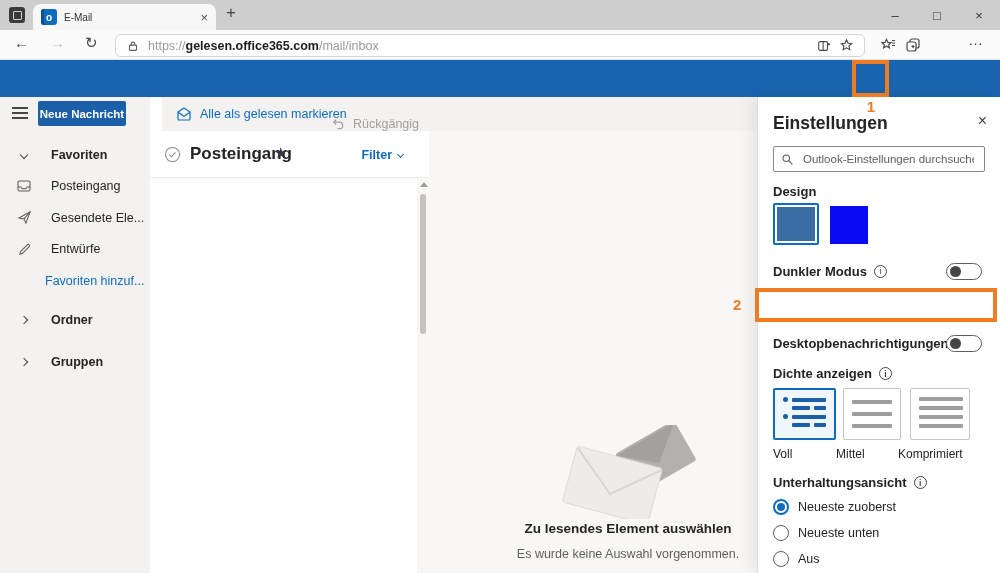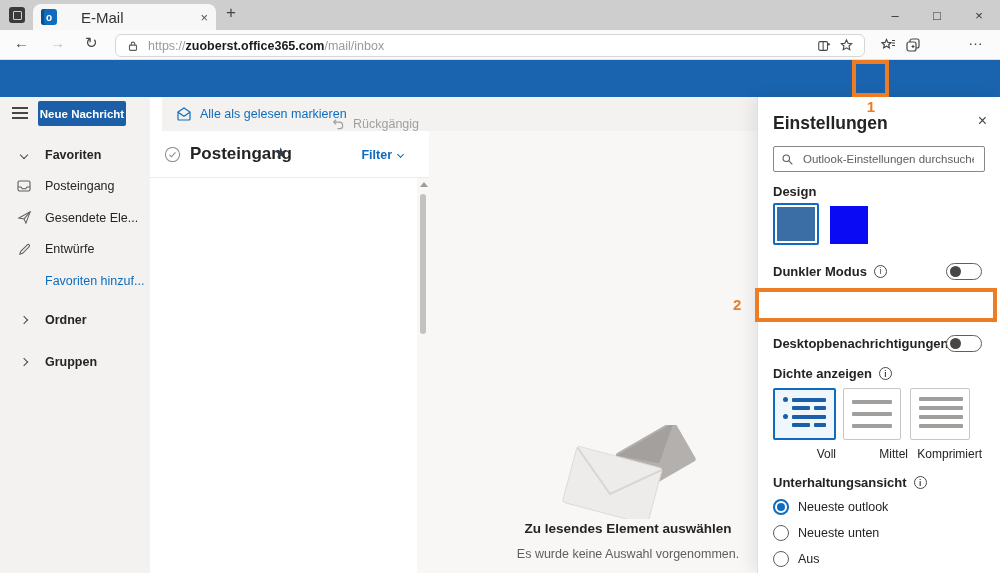--- a/index.html
+++ b/index.html
@@ -8,21 +8,21 @@
   .screen *{box-sizing:border-box;}
 
   
   .titlebar{position:absolute;left:0;top:0;width:1000px;height:30px;background:#cecece;}
   .ws-icon{position:absolute;left:9px;top:7px;width:16px;height:16px;background:#3a3a3a;border-radius:3px;}
   .ws-icon::after{content:"";position:absolute;left:4px;top:4px;width:7px;height:7px;border:1.4px solid #cfcfcf;border-radius:1px;}
   .tab{position:absolute;left:33px;top:4px;width:183px;height:26px;background:#f7f7f7;border-radius:8px 8px 0 0;
     display:flex;align-items:center;padding:0 8px;gap:7px;}
   .favicon{width:16px;height:16px;background:#0f6cbd;border-radius:3px;color:#fff;font-size:10px;font-weight:bold;
     display:flex;align-items:center;justify-content:center;box-shadow:inset 3px 0 0 #0a4f8f;}
-  .tab-title{font-size:15px;color:#333;flex:1;margin-left:17px;}
+  .tab-title{font-size:10px;color:#333;flex:1;}
   .tab-close{font-size:13px;color:#555;cursor:default;}
   .newtab{position:absolute;left:226px;top:3px;font-size:17px;color:#444;}
   .wincontrols{position:absolute;right:0;top:0;height:30px;display:flex;align-items:center;}
   .wincontrols span{width:42px;text-align:center;font-size:13px;color:#333;}
 
   
   .addressbar{position:absolute;left:0;top:30px;width:1000px;height:30px;background:#fbfbfb;border-bottom:1px solid #e2e2e2;}
   .nav-ico{position:absolute;top:4px;font-size:15px;color:#474747;}
   .nav-ico.dis{color:#bdbdbd;}
   .url-pill{position:absolute;left:115px;top:4px;width:750px;height:23px;background:#fff;border:1px solid #d6d6d6;
@@ -53,21 +53,21 @@
   .avatar{position:absolute;left:963px;top:67px;width:23px;height:23px;border:1.6px solid #fff;border-radius:50%;}
 
   
   .sidebar{position:absolute;left:0;top:97px;width:150px;height:476px;background:#f3f2f1;}
   .hamburger{position:absolute;left:12px;top:10px;width:16px;height:12px;border-top:2px solid #484644;
     border-bottom:2px solid #484644;}
   .hamburger::after{content:"";position:absolute;left:0;top:3px;width:16px;height:2px;background:#484644;}
   .newmsg{position:absolute;left:38px;top:4px;width:88px;height:25px;background:#1a5fa8;border-radius:2px;color:#fff;
     font-size:11.5px;font-weight:bold;display:flex;align-items:center;justify-content:center;}
   .side-nav{position:absolute;left:0;top:42px;right:0;}
-  .sn-item{height:31.5px;display:flex;align-items:center;padding-left:16px;gap:13px;font-size:12.5px;color:#252423;}
+  .sn-item{height:31.5px;display:flex;align-items:center;padding-left:16px;gap:19px;font-size:12.5px;color:#252423;}
   .sn-item .ic{width:16px;display:flex;justify-content:center;color:#605e5c;}
   .sn-item.group{font-weight:bold;}
   .sn-item.link{color:#0f6cbd;padding-left:45px;}
   .sn-gap{height:8px;}
   .chev{display:inline-block;width:6px;height:6px;border-right:1.6px solid #484644;border-bottom:1.6px solid #484644;}
   .chev.down{transform:rotate(45deg);}
   .chev.right{transform:rotate(-45deg);}
 
   .toolbar{position:absolute;left:162px;top:97px;width:607px;height:34px;background:#f3f2f1;}
   .tb-item{position:absolute;top:0;height:34px;display:flex;align-items:center;gap:8px;font-size:12.5px;}
@@ -109,21 +109,21 @@
   .info{width:13px;height:13px;border:1px solid #484644;border-radius:50%;font-size:8.5px;color:#484644;
     display:inline-flex;align-items:center;justify-content:center;flex:none;}
   .toggle{position:absolute;right:3px;width:36px;height:17px;border:1px solid #605e5c;border-radius:9px;background:#fff;}
   .toggle .knob{position:absolute;left:3px;top:2px;width:11px;height:11px;border-radius:50%;background:#484644;}
   .tile{position:absolute;top:291px;height:52px;background:#fff;border:1px solid #c8c6c4;border-radius:2px;padding:7px 8px;}
   .tile.sel{border:2px solid #0f6cbd;background:#eff6fc;}
   .trow{display:flex;align-items:center;gap:4px;margin-bottom:4px;}
   .tdot{width:5px;height:5px;border-radius:50%;background:#1a5fa8;flex:none;}
   .tbar{height:4px;background:#1a5fa8;border-radius:1px;}
   .gbar{height:4px;background:#a19f9d;border-radius:1px;margin:5px auto 0;}
-  .tile-label{position:absolute;top:350px;text-align:right;font-size:12px;color:#252423;}
+  .tile-label{position:absolute;top:350px;text-align:left;font-size:12px;color:#252423;}
   .radio-row{position:absolute;left:15px;display:flex;align-items:center;gap:9px;height:18px;}
   .radio{width:16px;height:16px;border:1px solid #605e5c;border-radius:50%;position:relative;flex:none;}
   .radio.sel{border:2px solid #0f6cbd;}
   .radio.sel::after{content:"";position:absolute;left:2px;top:2px;width:8px;height:8px;border-radius:50%;background:#0f6cbd;}
   .radio-lbl{font-size:12.5px;color:#252423;}
 
   
   .ann-box{position:absolute;border:4px solid #ee7c23;z-index:40;}
   .ann-num{position:absolute;color:#ee7c23;font-size:15px;font-weight:bold;z-index:41;}
 
@@ -153,21 +153,21 @@
     <span class="nav-ico" style="left:14px">←</span>
     <span class="nav-ico dis" style="left:50px">→</span>
     <span class="nav-ico" style="left:85px">↻</span>
     <div class="url-pill">
       <span>
         <svg width="14" height="14" viewBox="0 0 16 16" fill="none" stroke="#605e5c" stroke-width="1.3">
           <rect x="4" y="7" width="8" height="6" rx="1"></rect>
             <path d="M6 7V5.5a2 2 0 0 1 4 0V7"></path>
         </svg>
       </span>
-      <span class="url-text"><span>https://</span><b>zuoberst.office365.com</b><span>/mail/inbox</span></span>
+      <span class="url-text"><span>https://</span><b>gelesen.office365.com</b><span>/mail/inbox</span></span>
       <span class="pill-ico">
         <svg width="14" height="14" viewBox="0 0 16 16" fill="none" stroke="#474747" stroke-width="1.2">
           <rect x="2" y="3" width="10" height="10" rx="1.5"></rect>
             <path d="M7 3v10M12 6h3M13.5 4.5v3"></path>
         </svg>
       </span>
       <span class="pill-ico">
         <svg width="15" height="15" viewBox="0 0 16 16" fill="none" stroke="#474747" stroke-width="1.2">
           <path d="M8 2l1.7 3.6 3.8.4-2.8 2.6.8 3.8L8 10.5 4.5 12.4l.8-3.8L2.5 6l3.8-.4z"></path>
         </svg>
@@ -438,21 +438,21 @@
     <div class="tile-label" style="left:15px;width:63px">Voll</div>
     <div class="tile-label" style="left:78px;width:72px">Mittel</div>
     <div class="tile-label" style="left:140px;width:84px">Komprimiert</div>
 
     <span class="set-label" style="top:378px">
       <span>Unterhaltungsansicht</span>
       <span class="info">i</span>
     </span>
     <div class="radio-row" style="top:401px">
       <span class="radio sel"></span>
-      <span class="radio-lbl">Neueste outlook</span>
+      <span class="radio-lbl">Neueste zuoberst</span>
     </div>
     <div class="radio-row" style="top:427px">
       <span class="radio"></span>
       <span class="radio-lbl">Neueste unten</span>
     </div>
     <div class="radio-row" style="top:453px">
       <span class="radio"></span>
       <span class="radio-lbl">Aus</span>
     </div>
   </div>

